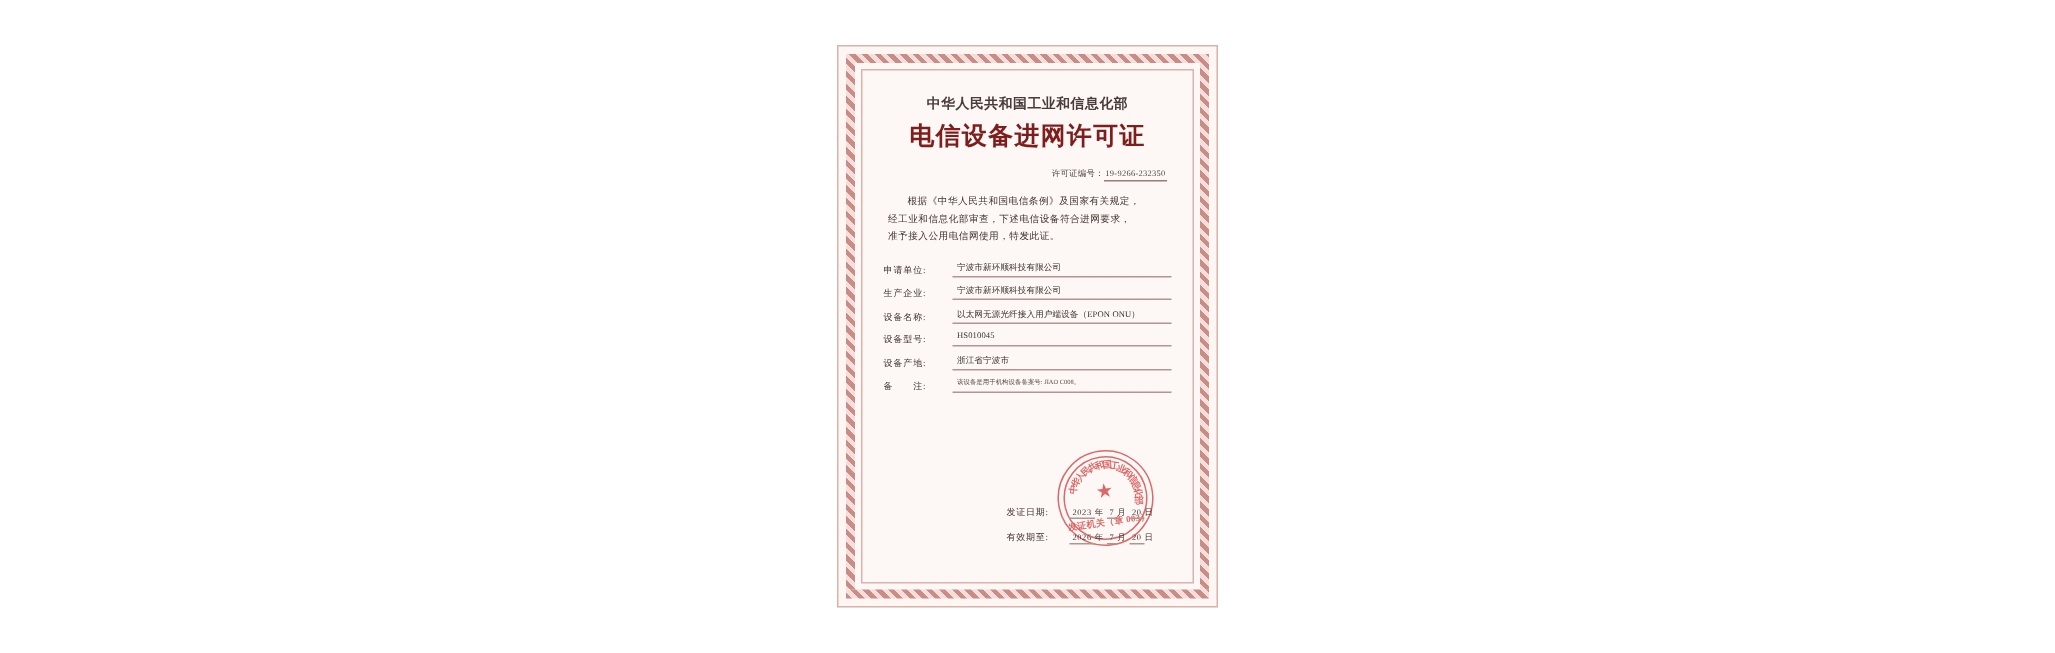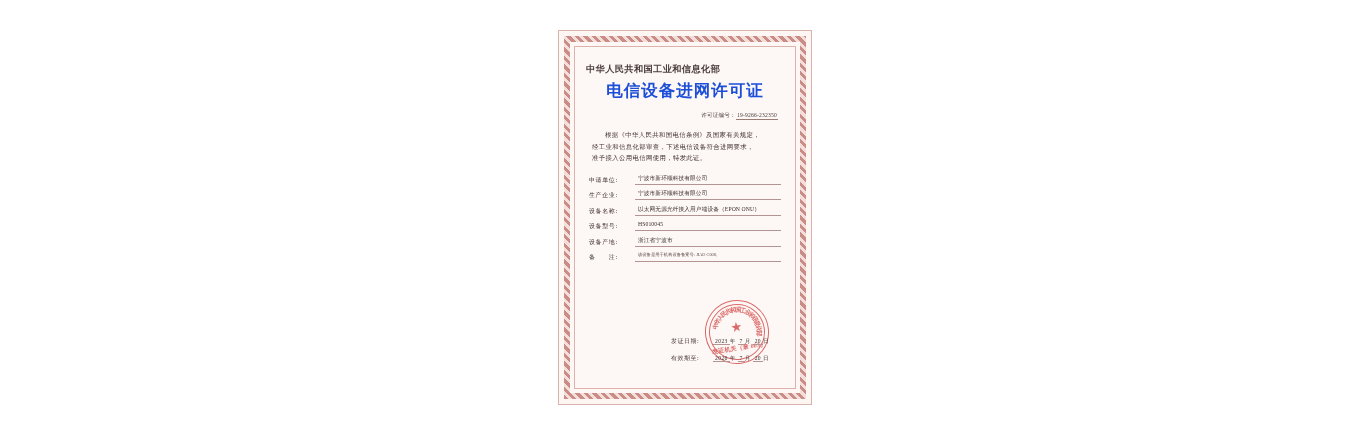--- a/index.html
+++ b/index.html
@@ -47,33 +47,33 @@
     left: 4px; top: 4px; right: 4px; bottom: 4px;
     border: 1px solid #dcb2ab;
     background: #fdf8f6;
     box-sizing: border-box;
     padding: 9px 11px 8px 11px;
     overflow: hidden;
   }
 
   
   .ministry {
-    text-align: left;
+    text-align: center;
     font-size: 9.2px;
     letter-spacing: 0.4px;
     color: #4a3c3a;
     font-family: "DejaVu Serif", serif;
     font-weight: bold;
     margin-top: 7px;
   }
   .title {
     text-align: center;
     font-size: 16.5px;
     letter-spacing: 1px;
-    color: #1d4ed8;
+    color: #7f1d1d;
     font-family: "DejaVu Serif", serif;
     font-weight: bold;
     margin-top: 4px;
   }
 
   
   .license-line {
     margin-top: 10px;
     text-align: right;
     font-size: 5.6px;

